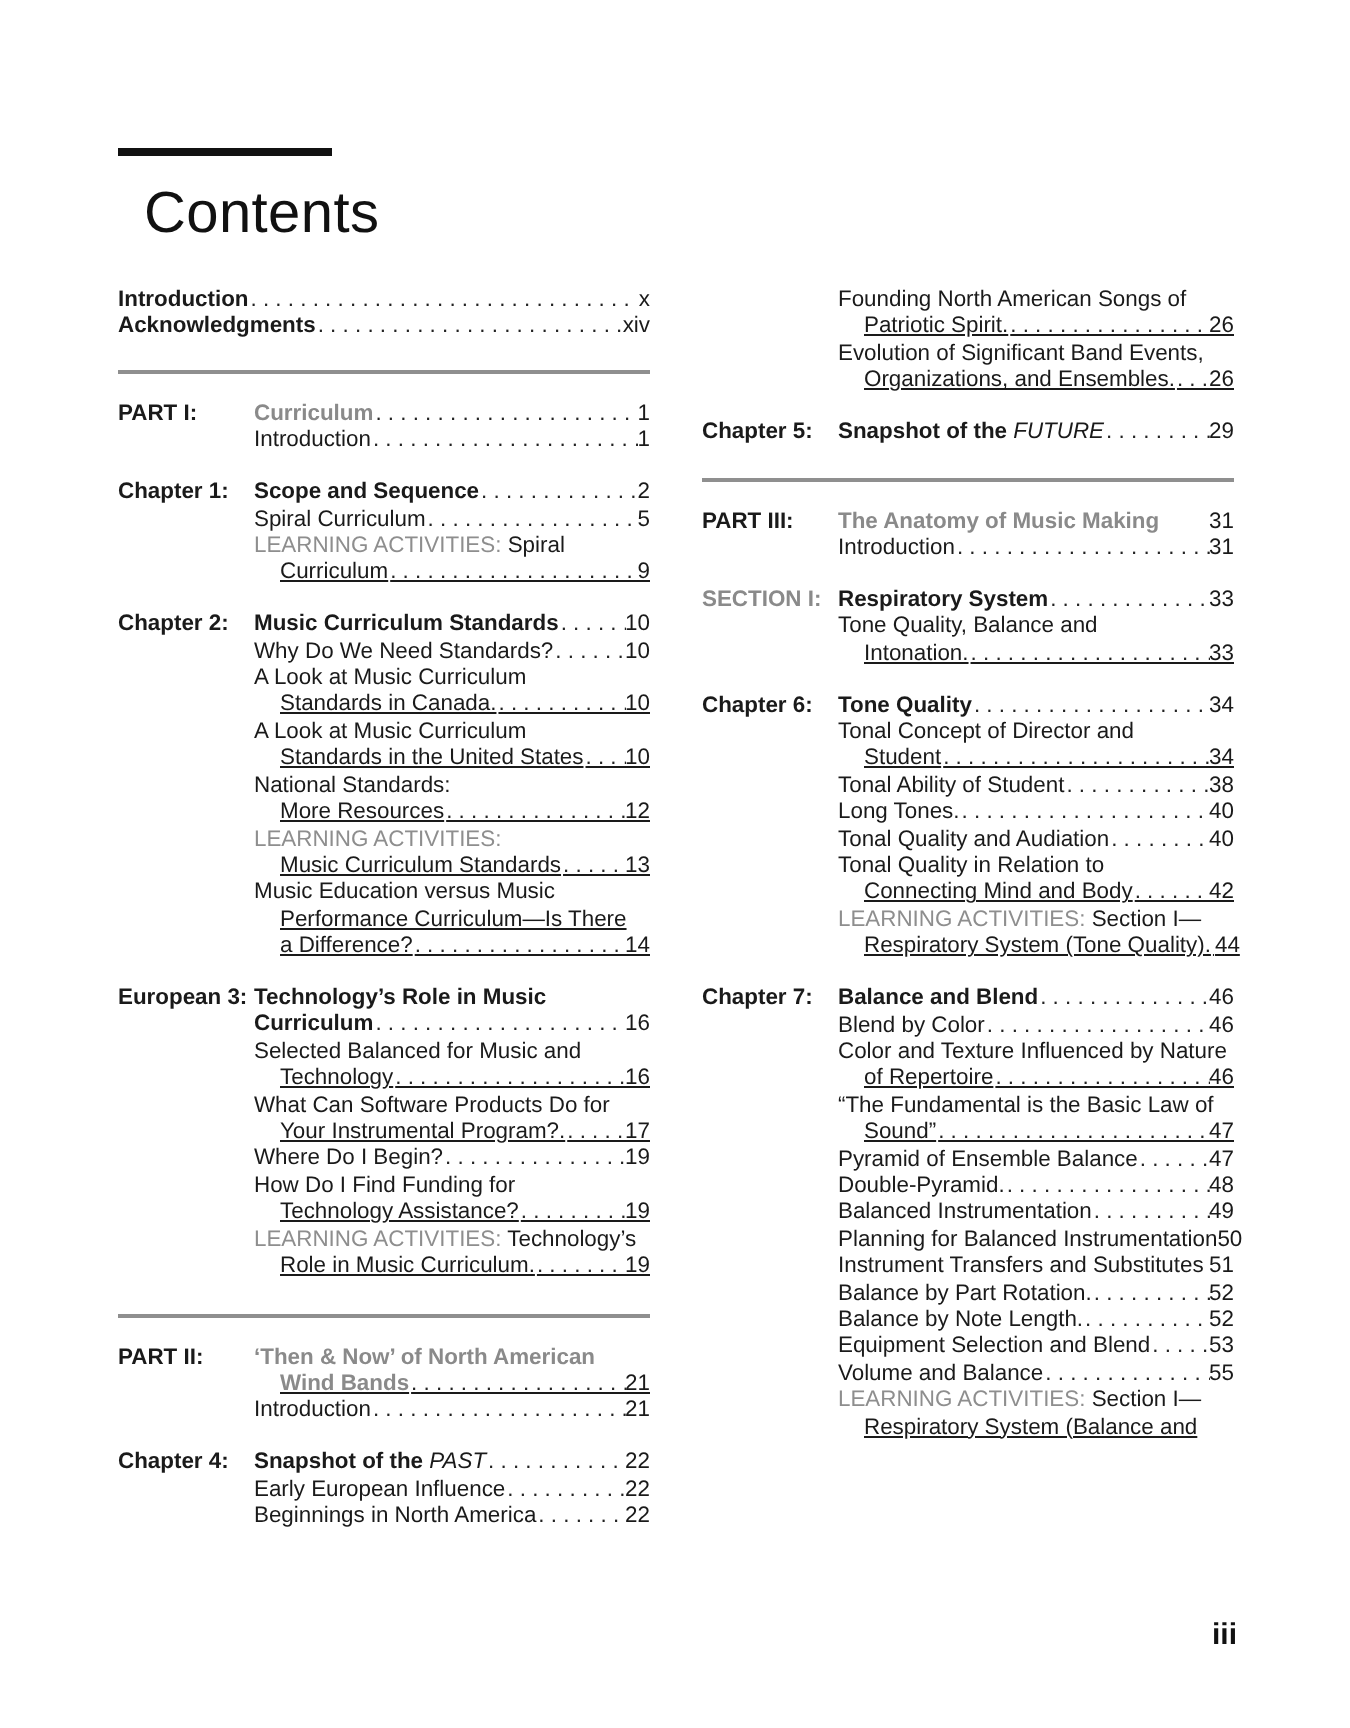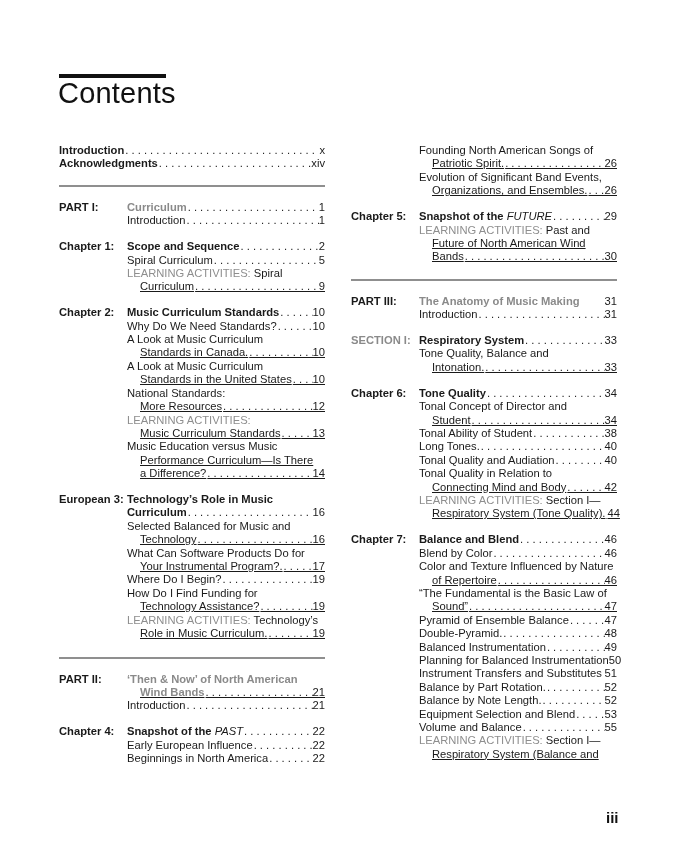--- a/index.html
+++ b/index.html
@@ -1,19 +1,19 @@
 <!DOCTYPE html>
 <html><head>
 <meta charset="utf-8">
 <style>
   html, body { margin: 0; padding: 0; background: #ffffff; }
   body { width: 675px; height: 864px; position: relative; overflow: hidden;
          font-family: "Liberation Sans", sans-serif; color: #1a1a1a; }
   .top-rule { position: absolute; left: 59px; top: 74px; width: 107px; height: 4px; background: #111; }
-  .title { position: absolute; left: 58px; top: 76px; font-size: 29px; font-weight: normal; letter-spacing: 0.2px; color: #111; margin: 0; line-height: 34px; }
+  .title { position: absolute; left: 58px; top: 76px; font-size: 29px; font-weight: normal; letter-spacing: 0.2px; color: #111; margin: 14px; line-height: 34px; }
   .col { position: absolute; font-size: 11.2px; line-height: 13.4px; }
   .col-left { left: 59px; top: 144px; width: 266px; }
   .col-right { left: 351px; top: 144px; width: 266px; }
   .block { display: flex; }
   .block + .block { margin-top: 12.5px; }
   .label { width: 68px; flex: 0 0 68px; font-weight: bold; white-space: nowrap; }
   .label.gray { color: #8a8a8a; }
   .items { flex: 1 1 auto; min-width: 0; }
   .entry { position: relative; }
   .entry .line { display: flex; align-items: baseline; }
@@ -297,29 +297,20 @@
   <div class="block">
     <div class="label">Chapter 5:</div>
     <div class="items">
       <div class="entry">
         <div class="line">
             <span class="text bold"><span>Snapshot of the </span><span class="ital">FUTURE</span></span>
             <span class="dots"></span>
             <span class="page">29</span>
           </div>
       </div>
-      <div class="entry">
-        <div><span class="la">LEARNING ACTIVITIES:</span><span> Past and</span></div>
-        <div class="cont">Future of North American Wind</div>
-        <div class="line cont">
-            <span class="text">Bands</span>
-            <span class="dots"></span>
-            <span class="page">30</span>
-          </div>
-      </div>
     </div>
   </div>
 
   <div class="rule" style="margin-top:15px;"></div>
 
   <div class="block">
     <div class="label">PART III:</div>
     <div class="items">
       <div class="entry nodots">
         <div class="line">

